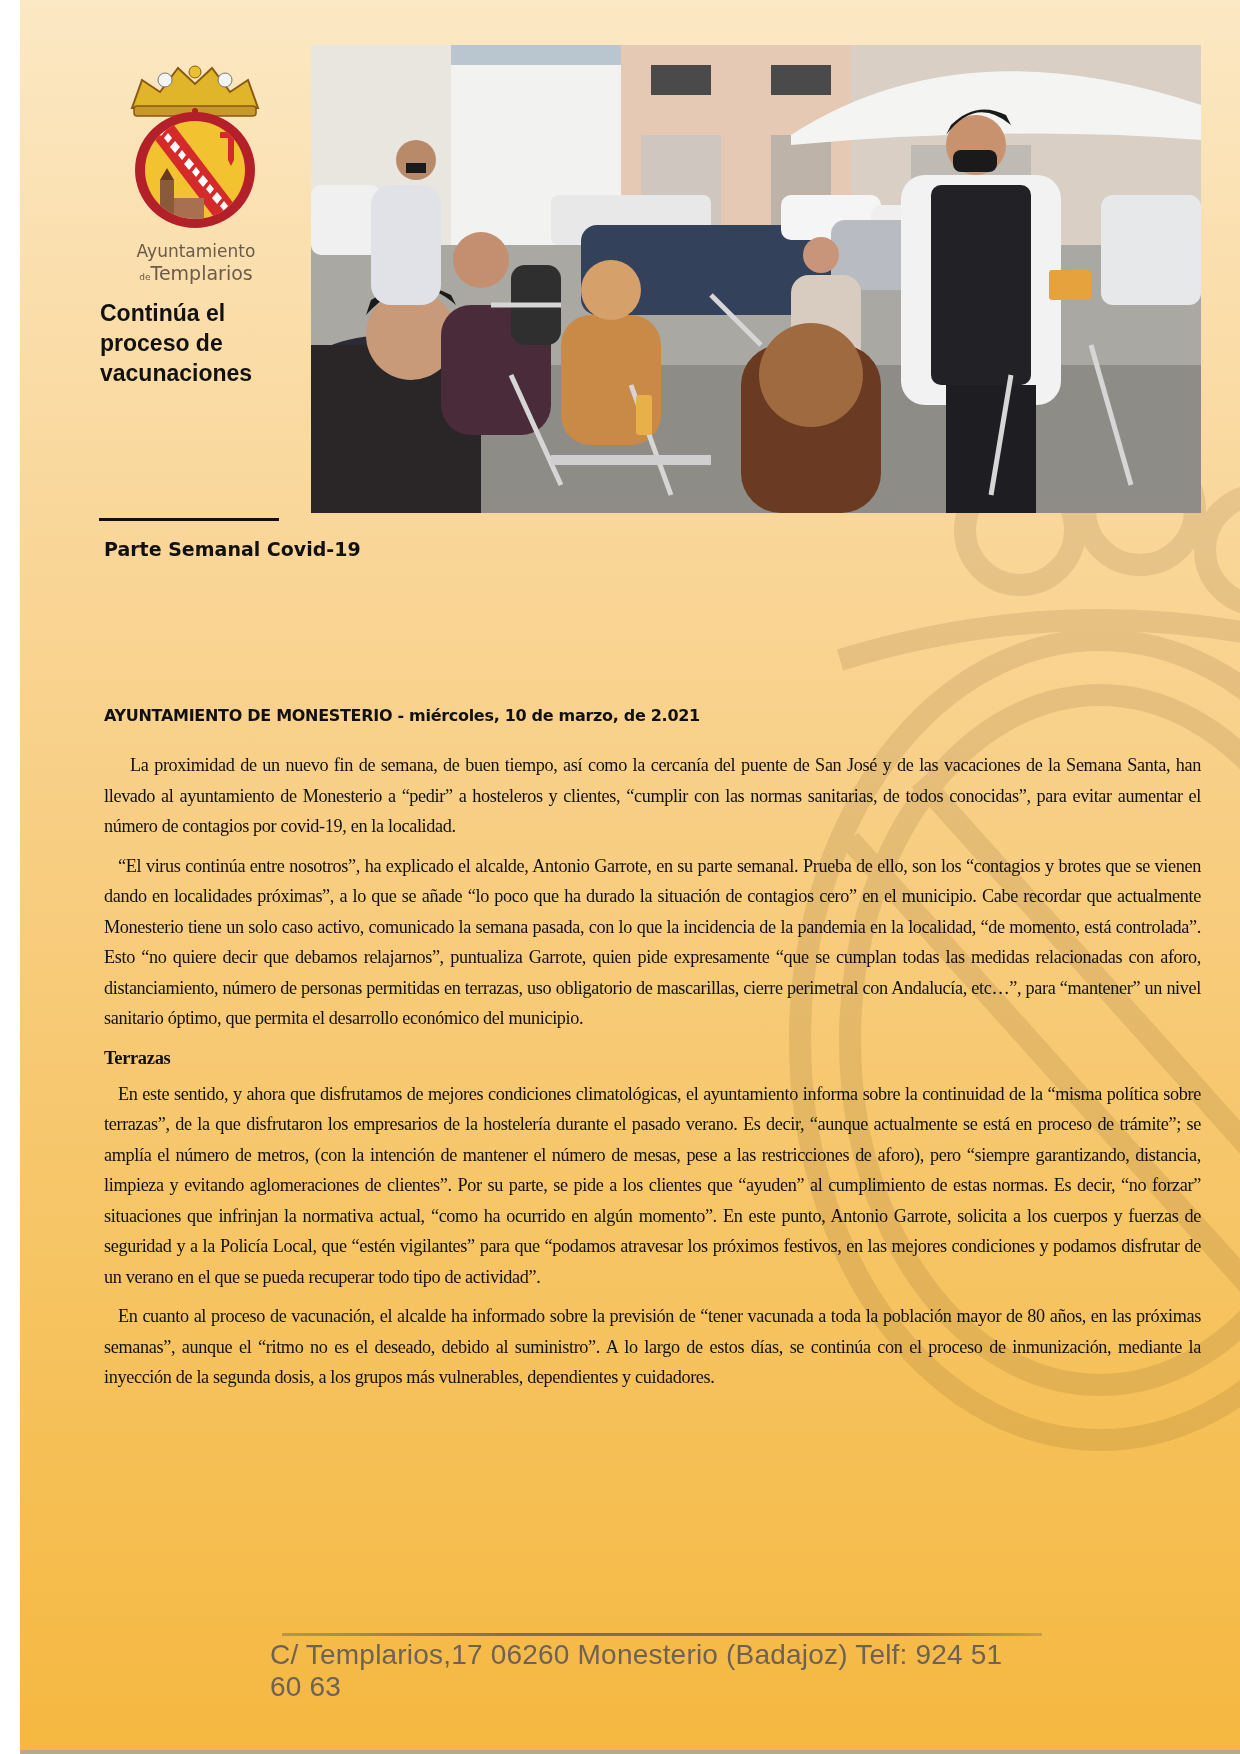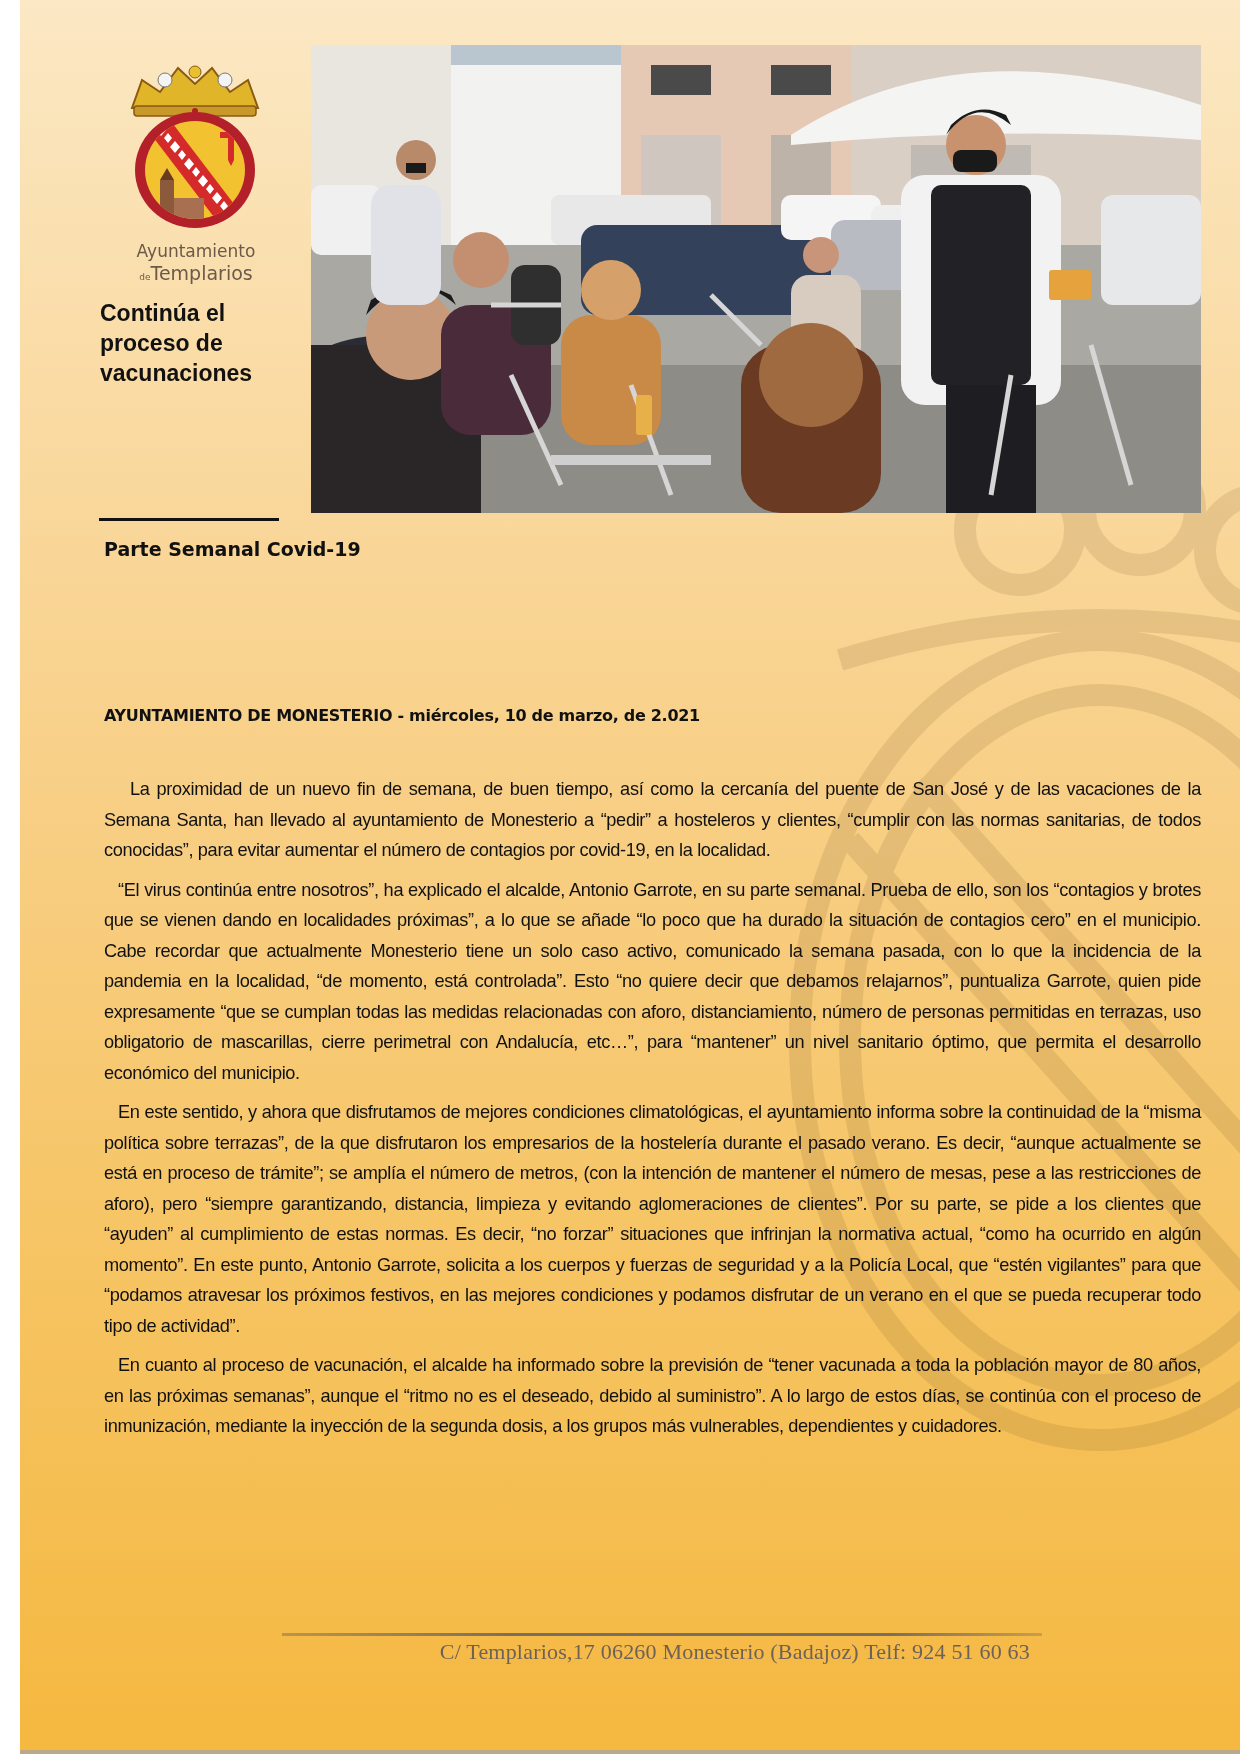--- a/index.html
+++ b/index.html
@@ -49,36 +49,36 @@
       font-family: "Liberation Sans", sans-serif; font-weight: bold;
       font-size: 42px; line-height: 50px; letter-spacing: -2.2px; color: #111; margin: 0;
     }
     .byline {
       position: absolute; left: 84px; top: 706px;
       font-family: "DejaVu Sans", sans-serif; font-weight: bold; font-size: 16px; color: #111;
       letter-spacing: -0.3px;
       text-align: right;
     }
     .body {
-      position: absolute; left: 84px; top: 774px; width: 1097px;
-      font-family: Liberation Sans, sans-serif; font-size: 18.2px; line-height: 30.5px;
+      position: absolute; left: 84px; top: 750px; width: 1097px;
+      font-family: Liberation Serif, serif; font-size: 18.2px; line-height: 30.5px;
       color: #111; text-align: justify; letter-spacing: -0.35px;
     }
     .body p { margin: 0 0 9px 0; text-indent: 14px; }
     .body p.first { text-indent: 26px; }
     .body h3 {
       font-size: 18.5px; font-weight: bold; margin: 2px 0 6px 0; line-height: 30px;
     }
     .footer-rule {
       position: absolute; left: 262px; top: 1633px; width: 760px; height: 3px;
       background: linear-gradient(90deg, rgba(100,90,80,0.4), #7a6e63 30%, #7a6e63 80%, rgba(100,90,80,0.3));
     }
     .footer-address {
-      position: absolute; left: 250px; top: 1639px; width: 760px; text-align: right;
-      font-family: Liberation Serif, serif; font-size: 22px; color: #6e6258;
+      position: absolute; left: 250px; top: 1639px; width: 760px; text-align: left;
+      font-family: Liberation Sans, sans-serif; font-size: 28px; color: #6e6258;
       letter-spacing: 0.2px;
     }
     .bottom-edge {
       position: absolute; left: 0; bottom: 0; width: 1240px; height: 4px; background: #b8a88c;
     }
   </style>
 </head>
 <body>
 
 <div class="page">
@@ -208,20 +208,21 @@
     <rect x="240" y="410" width="160" height="10" fill="#cfcfcf"></rect>
     <rect x="325" y="350" width="16" height="40" rx="3" fill="#e8b048"></rect>
   </svg>
 
   <div class="section-label">Parte Semanal Covid-19</div>
   <div class="byline">AYUNTAMIENTO DE MONESTERIO - miércoles, 10 de marzo, de 2.021</div>
 
   <div class="body">
     <p class="first">La proximidad de un nuevo fin de semana, de buen tiempo, así como la cercanía del puente de San José y de las vacaciones de la Semana Santa, han llevado al ayuntamiento de Monesterio a “pedir” a hosteleros y clientes, “cumplir con las normas sanitarias, de todos conocidas”, para evitar aumentar el número de contagios por covid-19, en la localidad.</p>
     <p>“El virus continúa entre nosotros”, ha explicado el alcalde, Antonio Garrote, en su parte semanal. Prueba de ello, son los “contagios y brotes que se vienen dando en localidades próximas”, a lo que se añade “lo poco que ha durado la situación de contagios cero” en el municipio. Cabe recordar que actualmente Monesterio tiene un solo caso activo, comunicado la semana pasada, con lo que la incidencia de la pandemia en la localidad, “de momento, está controlada”. Esto “no quiere decir que debamos relajarnos”, puntualiza Garrote, quien pide expresamente “que se cumplan todas las medidas relacionadas con aforo, distanciamiento, número de personas permitidas en terrazas, uso obligatorio de mascarillas, cierre perimetral con Andalucía, etc…”, para “mantener” un nivel sanitario óptimo, que permita el desarrollo económico del municipio.</p>
+    <h3>Terrazas</h3>
     <p>En este sentido, y ahora que disfrutamos de mejores condiciones climatológicas, el ayuntamiento informa sobre la continuidad de la “misma política sobre terrazas”, de la que disfrutaron los empresarios de la hostelería durante el pasado verano. Es decir, “aunque actualmente se está en proceso de trámite”; se amplía el número de metros, (con la intención de mantener el número de mesas, pese a las restricciones de aforo), pero “siempre garantizando, distancia, limpieza y evitando aglomeraciones de clientes”.  Por su parte, se pide a los clientes que “ayuden” al cumplimiento de estas normas. Es decir, “no forzar” situaciones que infrinjan la normativa actual, “como ha ocurrido en algún momento”. En este punto, Antonio Garrote, solicita a los cuerpos y fuerzas de seguridad y a la Policía Local, que “estén vigilantes” para que “podamos atravesar los próximos festivos, en las mejores condiciones y podamos disfrutar de un verano en el que se pueda recuperar todo tipo de actividad”.</p>
     <p>En cuanto al proceso de vacunación, el alcalde ha informado sobre la previsión de “tener vacunada a toda la población mayor de 80 años, en las próximas semanas”, aunque el “ritmo no es el deseado, debido al suministro”. A lo largo de estos días, se continúa con el proceso de inmunización, mediante la inyección de la segunda dosis, a los grupos más vulnerables, dependientes y cuidadores.</p>
   </div>
 
   <div class="footer-rule"></div>
   <div class="footer-address">C/ Templarios,17  06260 Monesterio (Badajoz)  Telf: 924 51 60 63</div>
   <div class="bottom-edge"></div>
 </div>
 
 </body></html>

